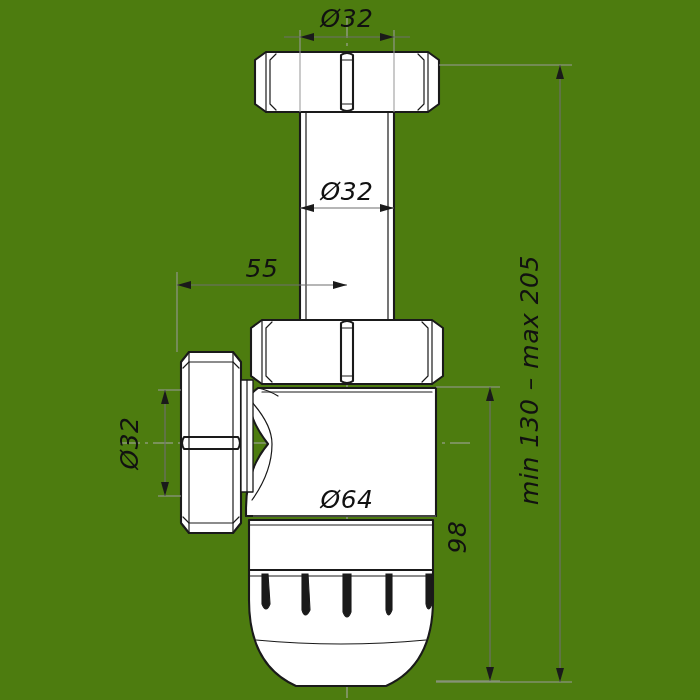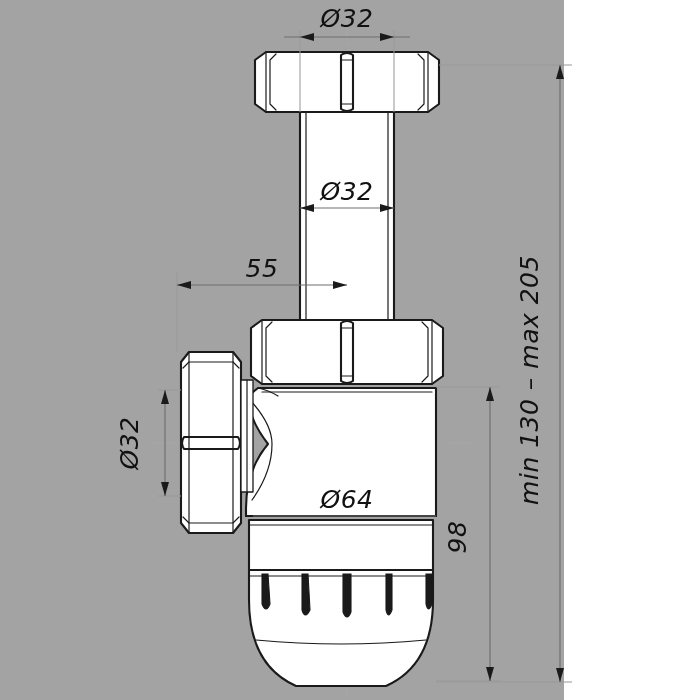--- a/index.html
+++ b/index.html
@@ -1,18 +1,18 @@
 <!DOCTYPE html>
 <html><head>
 <meta charset="utf-8">
 <style>
   html,body{margin:0;padding:0;background:#ffffff;}
   body{width:700px;height:700px;overflow:hidden;
        font-family:"Liberation Sans", sans-serif;}
-  #sheet{position:relative;width:564px;height:700px;background:#a3a3a3;}
+  #sheet{position:relative;width:700px;height:700px;background:#4d7c0f;}
   svg{display:block;}
   .part-line{fill:none;stroke:#1a1a1a;stroke-width:2.1;stroke-linejoin:round;stroke-linecap:round;}
   .part-thin{fill:none;stroke:#1a1a1a;stroke-width:1.2;stroke-linejoin:round;stroke-linecap:round;}
   .part-fill{fill:#ffffff;stroke:#1a1a1a;stroke-width:2.1;stroke-linejoin:round;}
   .part-fill-thin{fill:#ffffff;stroke:#1a1a1a;stroke-width:1.3;stroke-linejoin:round;}
   .rib{fill:#1a1a1a;stroke:#1a1a1a;stroke-width:1.1;}
   .dim-line{fill:none;stroke:#6e6e6e;stroke-width:1.15;}
   .ext-line{fill:none;stroke:#9a9a9a;stroke-width:1.05;}
   .center-line{fill:none;stroke:#a8a8a8;stroke-width:1.05;
                stroke-dasharray:20 5 3 5;}

